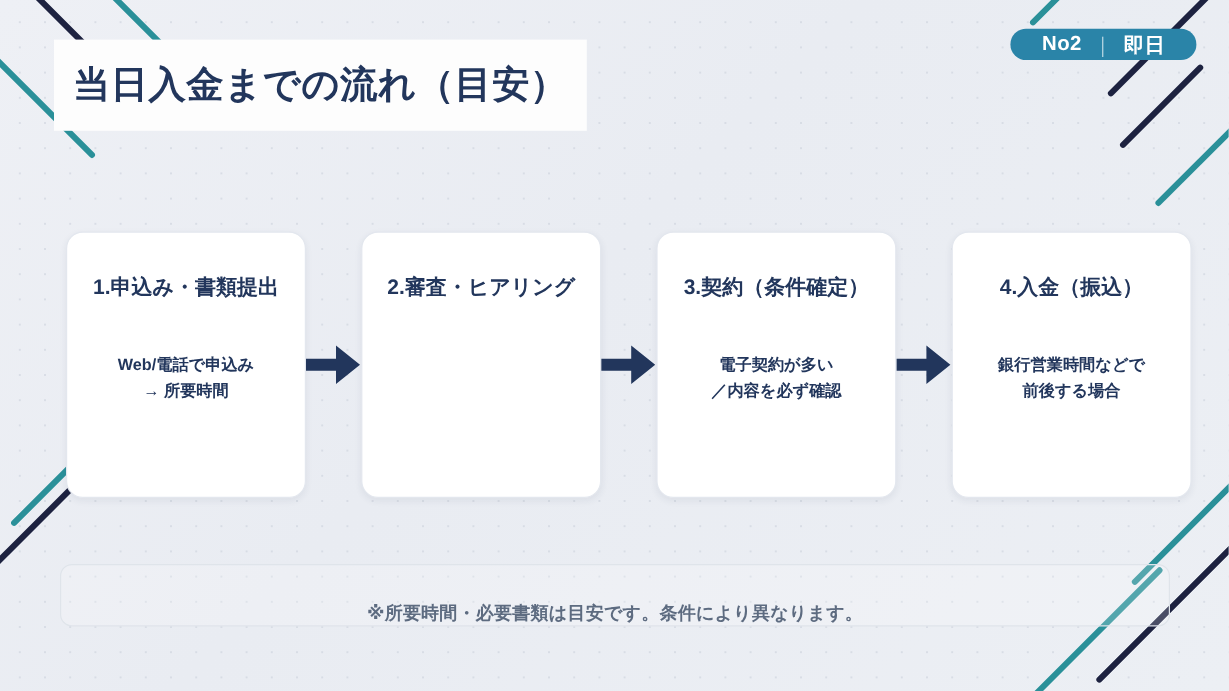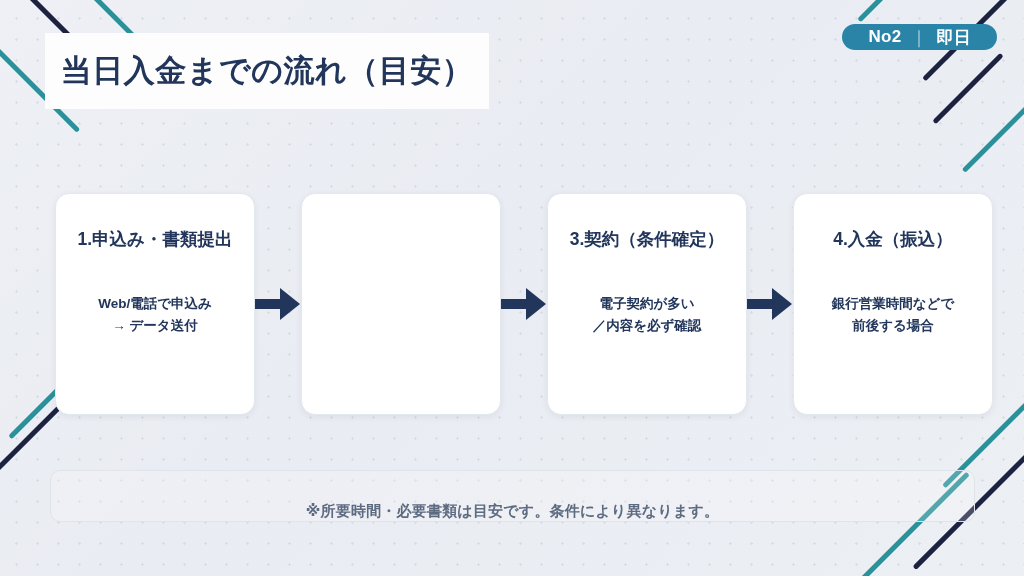--- a/index.html
+++ b/index.html
@@ -215,30 +215,31 @@
     <span>No2</span>
     <span class="sep">｜</span>
     <span>即日</span>
   </div>
 
   <div class="flow">
 
     <div class="card">
       <div class="card-title">1.申込み・書類提出</div>
       <div class="card-desc">Web/電話で申込み
-→ データ送付</div>
+→ 所要時間</div>
     </div>
 
     <div class="arrow-cell">
       <svg width="46" height="38" viewBox="0 0 46 38">
         <path d="M0 14 H25 V3 L45 19 L25 35 V24 H0 Z" fill="#22365c"></path>
       </svg>
     </div>
 
     <div class="card">
+      <div class="card-title">2.審査・ヒアリング</div>
     </div>
 
     <div class="arrow-cell">
       <svg width="46" height="38" viewBox="0 0 46 38">
         <path d="M0 14 H25 V3 L45 19 L25 35 V24 H0 Z" fill="#22365c"></path>
       </svg>
     </div>
 
     <div class="card">
       <div class="card-title">3.契約（条件確定）</div>

